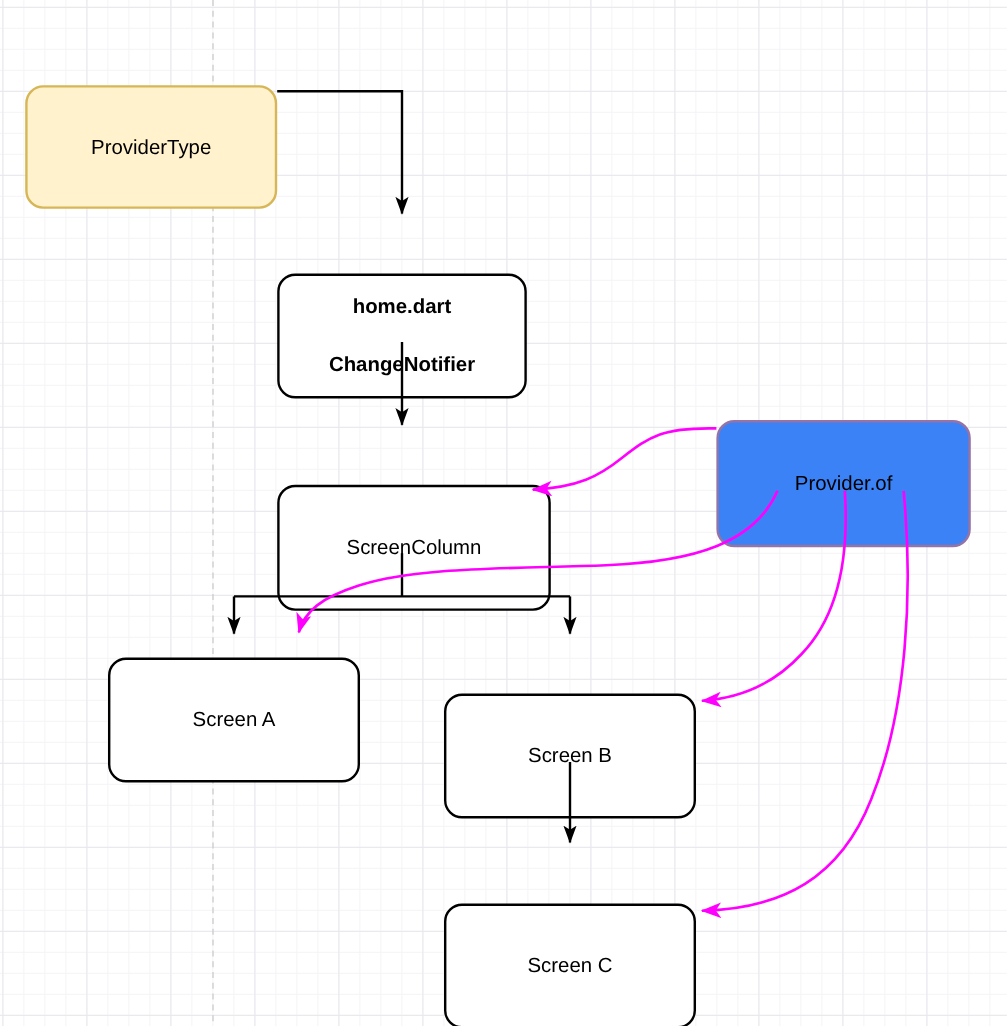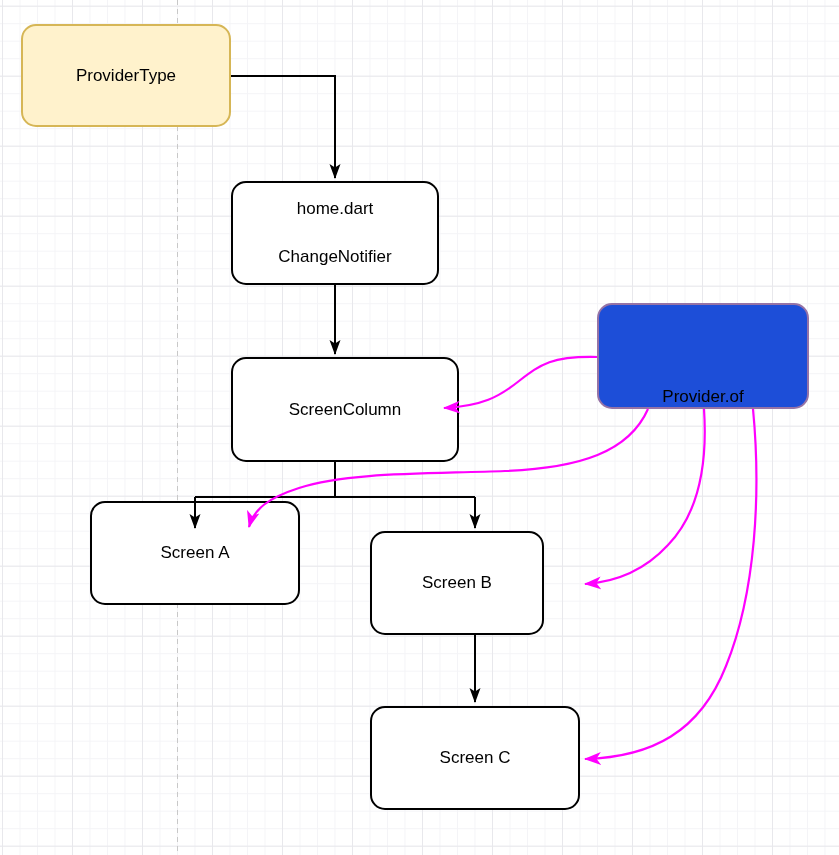--- a/index.html
+++ b/index.html
@@ -15,25 +15,25 @@
     background-size:70px 70px, 70px 70px, 17.5px 17.5px, 17.5px 17.5px;
     background-position:2px 5.7px;
   }
   svg.layer{position:absolute;left:0;top:0;width:839px;height:855px;pointer-events:none;}
   #underlay{z-index:0;}
   #edges{z-index:2;}
   .node{
     position:absolute;z-index:1;box-sizing:border-box;
     border:2px solid #000000;border-radius:15px;background:#ffffff;
     display:flex;align-items:center;justify-content:center;text-align:center;
-    font-size:17px;color:#000000;line-height:20px;
+    font-size:17px;color:#000000;line-height:20px;margin-top:47px;
   }
   .node.yellow{background:#fff2cc;border-color:#d6b656;}
-  .node.purple{background:#1d4ed8;border-color:#9673a6;align-items:flex-end;}
-  .node.two-line{flex-direction:column;gap:28px;}
+  .node.purple{background:#3b82f6;border-color:#9673a6;}
+  .node.two-line{flex-direction:column;gap:28px;font-weight:bold;}
   .edge{fill:none;stroke-width:2px;}
   .edge.black{stroke:#000000;}
   .edge.magenta{stroke:#ff00ff;stroke-width:2.2px;}
   .guide{stroke:#c8c8c8;stroke-width:1px;stroke-dasharray:5 4;}
 </style>
 </head>
 <body>
 
 <svg id="underlay" class="layer">
   <line class="guide" x1="177.5" y1="0" x2="177.5" y2="855" stroke="#c8c8c8"></line>
@@ -53,21 +53,21 @@
 </div>
 
 <div class="node purple" style="left:597px;top:303px;width:212px;height:106px">
   <span>Provider.of</span>
 </div>
 
 <div class="node" style="left:90px;top:501px;width:210px;height:104px">
   <span>Screen A</span>
 </div>
 
-<div class="node" style="left:370px;top:531px;width:174px;height:104px">
+<div class="node" style="left:370px;top:531px;width:210px;height:104px">
   <span>Screen B</span>
 </div>
 
 <div class="node" style="left:370px;top:706px;width:210px;height:104px">
   <span>Screen C</span>
 </div>
 
 <svg id="edges" class="layer">
   <defs>
     <marker id="arrow-black" markerUnits="userSpaceOnUse" markerWidth="17" markerHeight="12" refX="14" refY="5.5" orient="auto">

